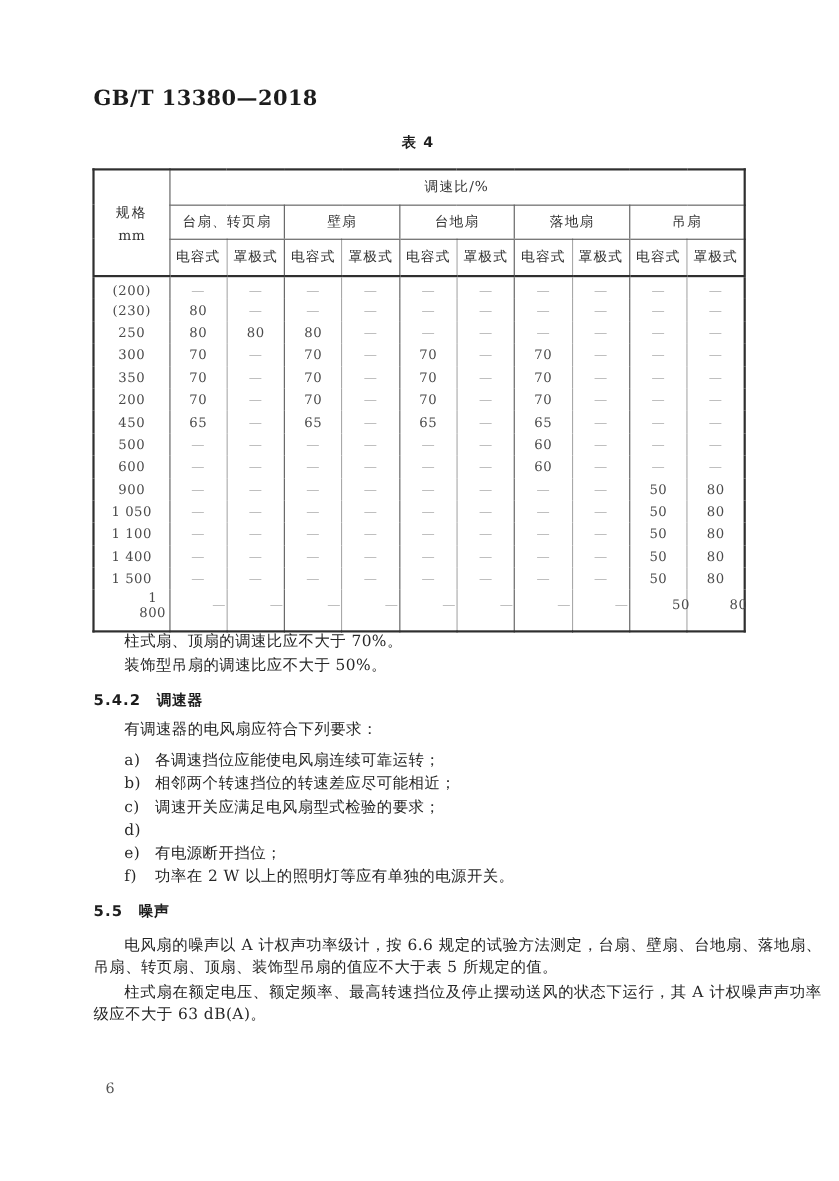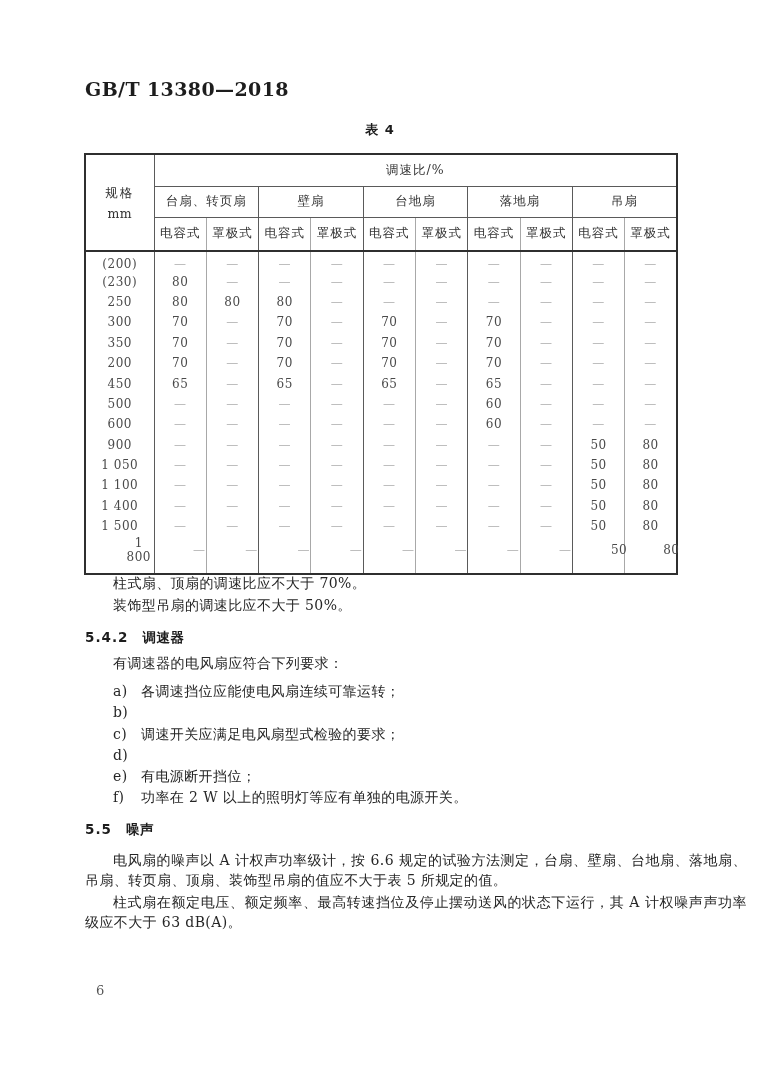--- a/index.html
+++ b/index.html
@@ -327,20 +327,21 @@
 
     <div class="intro">有调速器的电风扇应符合下列要求：</div>
 
     <div class="req-list">
         <div class="req-item">
           <span class="marker">a)</span>
           <span>各调速挡位应能使电风扇连续可靠运转；</span>
         </div>
         <div class="req-item">
           <span class="marker">b)</span>
+          <span>相邻两个转速挡位的转速差应尽可能相近；</span>
         </div>
         <div class="req-item">
           <span class="marker">c)</span>
           <span>调速开关应满足电风扇型式检验的要求；</span>
         </div>
         <div class="req-item">
           <span class="marker">d)</span>
         </div>
         <div class="req-item">
           <span class="marker">e)</span>

